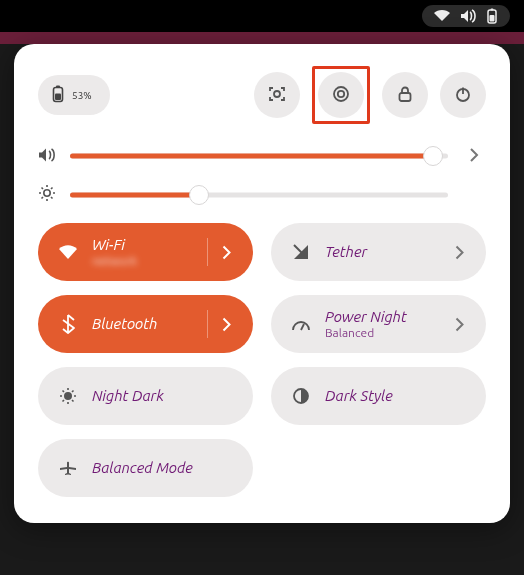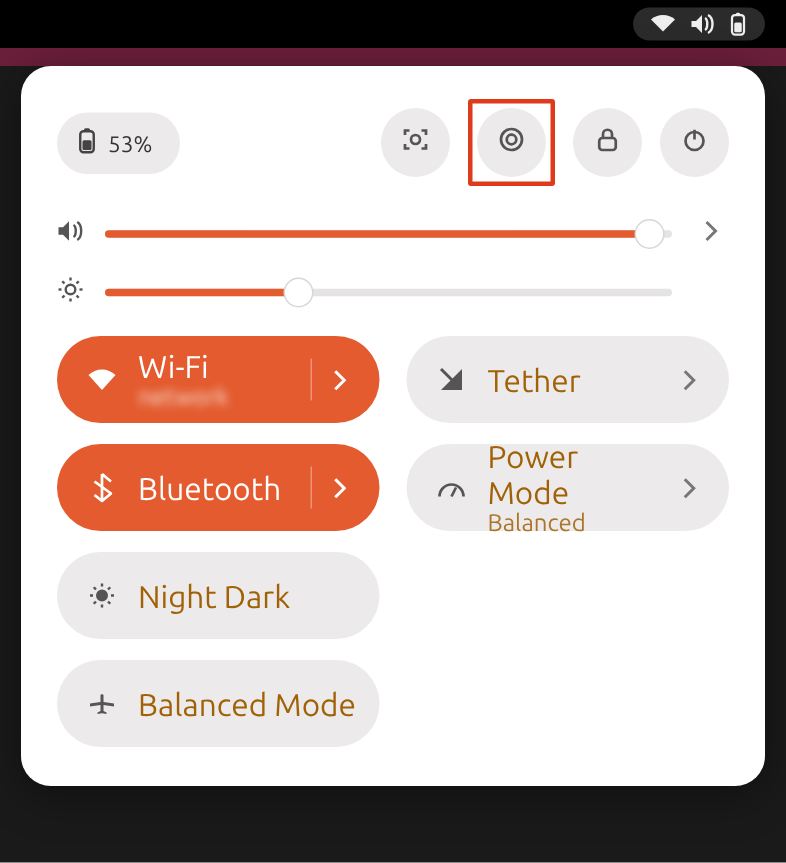--- a/index.html
+++ b/index.html
@@ -51,21 +51,21 @@
       gap: 12px;
       margin-bottom: 22px;
     }
     .battery-chip {
       display: inline-flex;
       align-items: center;
       gap: 8px;
       background: #eceaea;
       border-radius: 999px;
       padding: 10px 18px 10px 14px;
-      font-size: 15px;
+      font-size: 10px;
       color: #333;
     }
     .spacer { flex: 1; }
     .icon-btn {
       width: 46px; height: 46px;
       border-radius: 50%;
       background: #eceaea;
       display: flex; align-items: center; justify-content: center;
       cursor: pointer;
     }
@@ -119,35 +119,35 @@
       gap: 14px 18px;
       margin-top: 6px;
     }
     .tile {
       display: flex;
       align-items: center;
       border-radius: 999px;
       height: 58px;
       padding: 0 8px 0 18px;
       background: #eceaea;
-      color: #a16207;
+      color: #701a75;
       cursor: pointer;
     }
     .tile.active {
       background: #e35b2e;
       color: #fff;
     }
     .tile-icon {
       width: 24px;
       display: flex; align-items: center; justify-content: center;
       margin-right: 12px;
     }
     .tile-labels { flex: 1; line-height: 1.15; }
-    .tile-title { font-size: 21px; }
-    .tile-sub { font-size: 16px; opacity: 0.85; }
+    .tile-title { font-size: 15px; font-style: italic; }
+    .tile-sub { font-size: 12px; opacity: 0.85; }
     .tile-sub.blur { filter: blur(3px); }
     .tile-chev {
       width: 38px; height: 44px;
       display: flex; align-items: center; justify-content: center;
       position: relative;
     }
     .tile.active .tile-chev::before {
       content: '';
       position: absolute;
       left: 0; top: 8px; bottom: 8px;
@@ -331,21 +331,21 @@
     </div>
 
     <div class="tile">
       <span class="tile-icon">
         <svg width="20" height="16" viewBox="0 0 20 16" fill="none" stroke="#555" stroke-width="1.8">
             <path d="M2 14a8 8 0 0116 0"></path>
             <line x1="10" y1="14" x2="13" y2="8"></line>
           </svg>
       </span>
       <div class="tile-labels">
-        <div class="tile-title">Power Mode</div>
+        <div class="tile-title">Power Night</div>
         <div class="tile-sub">Balanced</div>
       </div>
       <div class="tile-chev">
         <svg width="9" height="15" viewBox="0 0 9 15">
             <path d="M1.5 1.5l6 6-6 6" fill="none" stroke="#777" stroke-width="2"></path>
           </svg>
       </div>
     </div>
 
     <div class="tile">
@@ -360,20 +360,31 @@
             <line x1="13" y1="13" x2="14.5" y2="14.5"></line>
             <line x1="3.5" y1="14.5" x2="5" y2="13"></line>
             <line x1="13" y1="5" x2="14.5" y2="3.5"></line>
           </svg>
       </span>
       <div class="tile-labels">
         <div class="tile-title">Night Dark</div>
       </div>
     </div>
 
+    <div class="tile">
+      <span class="tile-icon">
+        <svg width="18" height="18" viewBox="0 0 18 18">
+            <circle cx="9" cy="9" r="7" fill="none" stroke="#555" stroke-width="1.8"></circle>
+            <path d="M9 2a7 7 0 010 14z" fill="#555"></path>
+          </svg>
+      </span>
+      <div class="tile-labels">
+        <div class="tile-title">Dark Style</div>
+      </div>
+    </div>
 
   </div>
 
   <div class="airplane-row">
     <div class="tile">
       <span class="tile-icon">
         <svg width="18" height="18" viewBox="0 0 18 18">
             <path d="M17 9l-7-1V3.5c0-1-2-1-2 0V8L1 9v2l7-1v4l-2 1v1l3-.5 3 .5v-1l-2-1v-4l7 1z" fill="#555"></path>
           </svg>
       </span>

